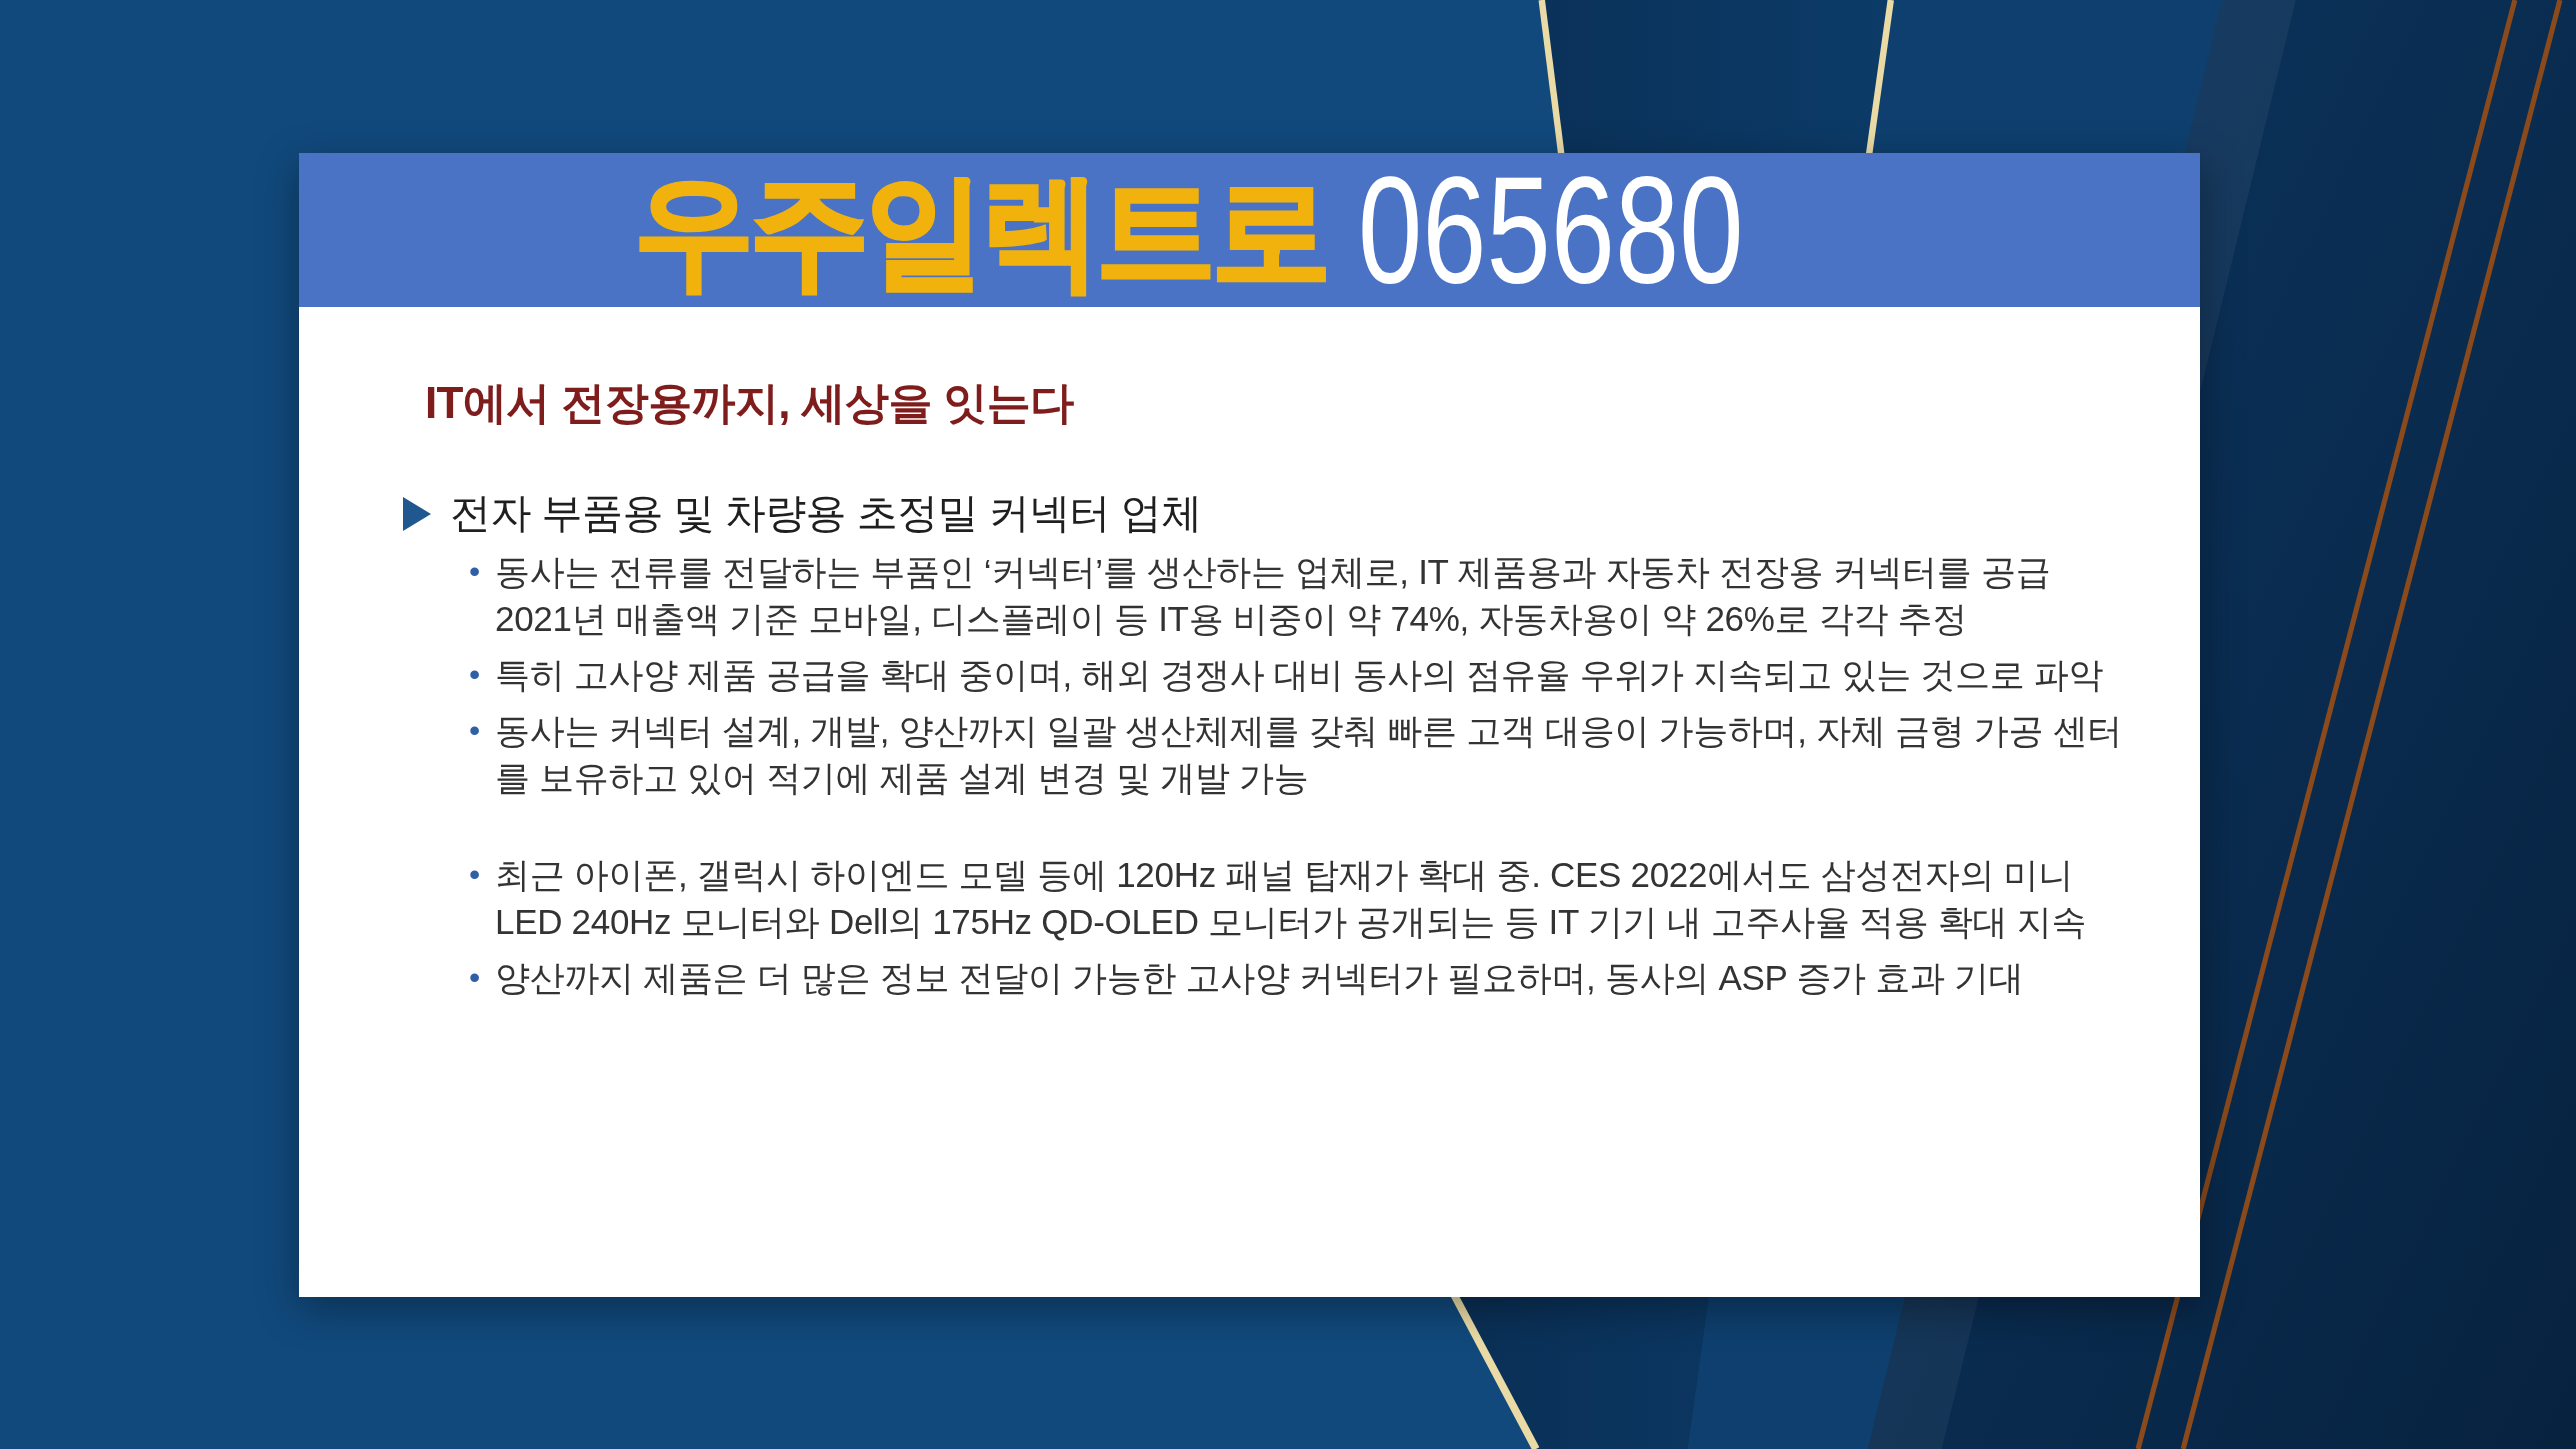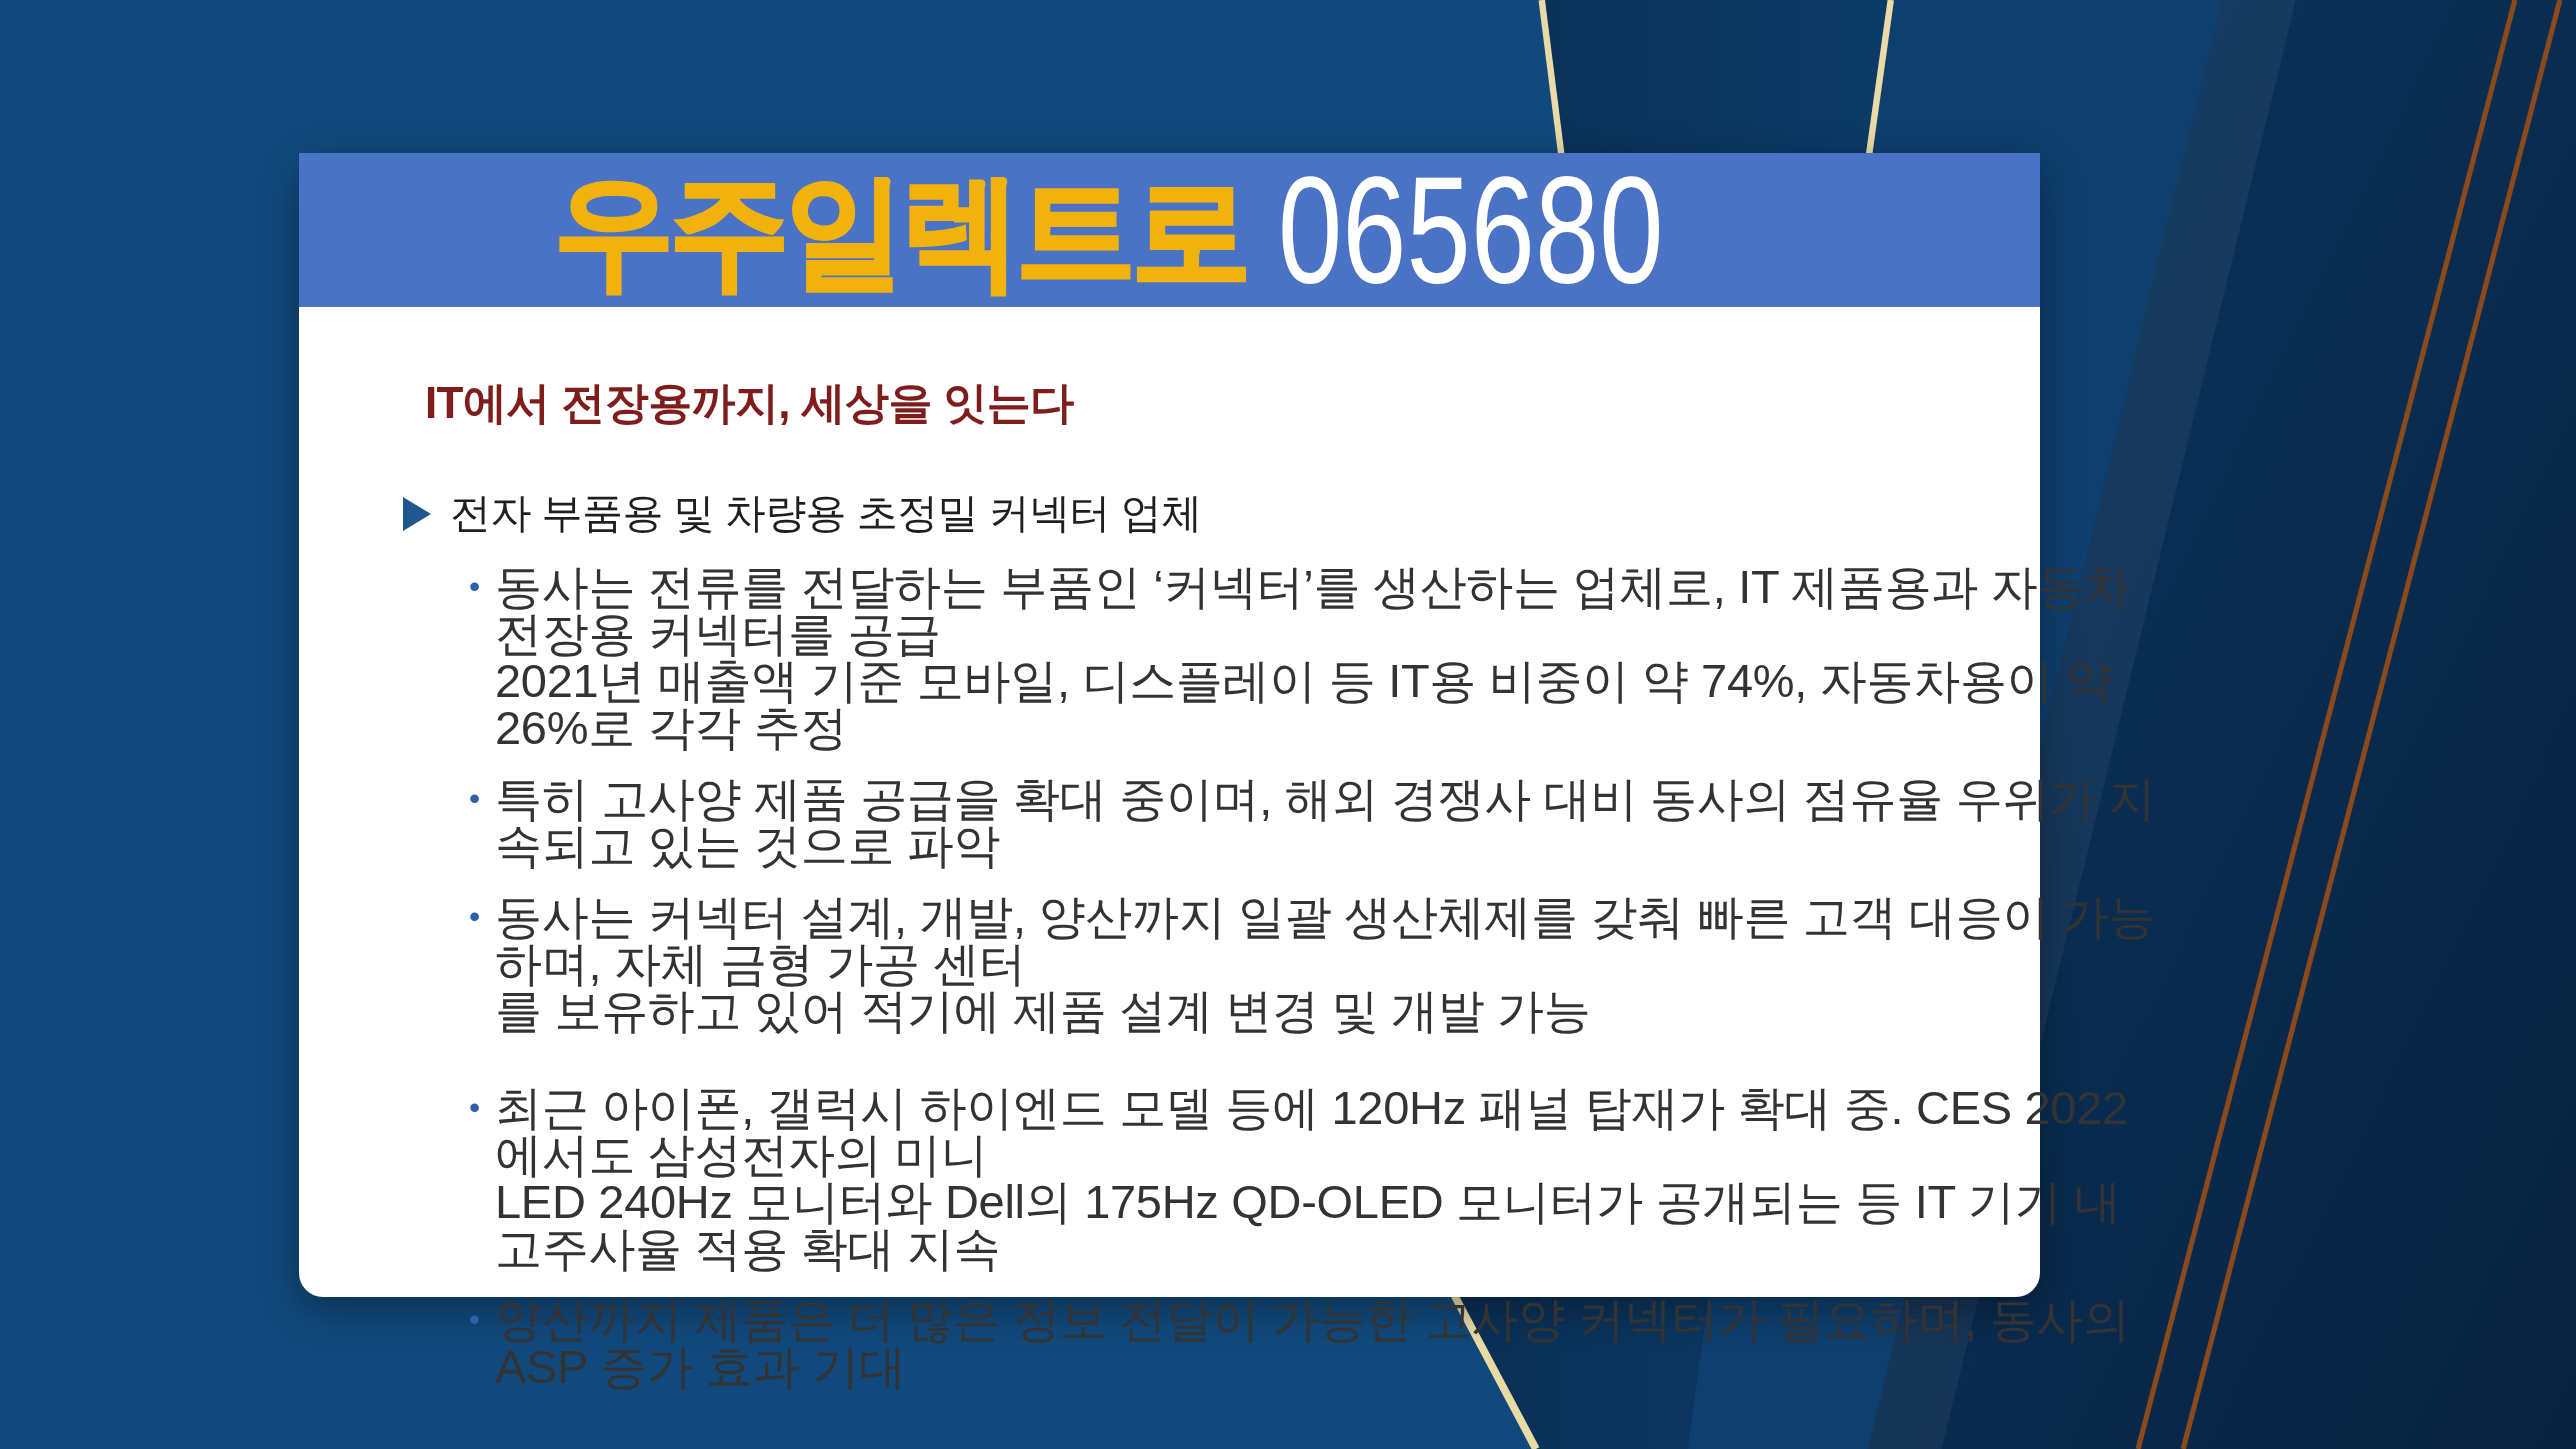--- a/index.html
+++ b/index.html
@@ -5,22 +5,22 @@
   html,body{margin:0;padding:0;}
   body{
     width:2576px;height:1449px;overflow:hidden;position:relative;
     font-family:"Liberation Sans","DejaVu Sans",sans-serif;
     background:#11497C;
   }
   .bg-svg{position:absolute;inset:0;display:block;}
 
   
   .card{
-    position:absolute;left:299px;top:153px;width:1741px;height:1144px;
-    background:#ffffff;box-shadow:0 11.6px 39px rgba(0,0,0,.35);border-radius:24px;
+    position:absolute;left:299px;top:153px;width:1901px;height:1144px;
+    background:#ffffff;box-shadow:0 11.6px 39px rgba(0,0,0,.35);
   }
   .banner{
     position:absolute;left:0;top:0;width:100%;height:154px;
     background:#4A73C5;display:flex;align-items:center;justify-content:center;
   }
   .banner .company{
     font-size:120px;font-weight:900;line-height:1;color:#F2B20D;
     letter-spacing:-4.5px;-webkit-text-stroke:3.2px #F2B20D;
     transform:scaleY(1.04);white-space:nowrap;
   }
@@ -39,22 +39,22 @@
   .section{margin-left:104px;}
   .section.s1{margin-top:58px;}
   .section.s2{margin-top:50px;}
   .sec-head{position:relative;padding-left:47px;font-size:41px;line-height:52px;
     color:#1F1F1F;letter-spacing:-0.6px;white-space:nowrap;}
   .tri{
     position:absolute;left:0;top:10.3px;width:0;height:0;
     border-left:28px solid #21578F;border-top:17.4px solid transparent;border-bottom:17.4px solid transparent;
   }
   .bullet{
-    position:relative;margin-top:24px;padding-left:92px;width:1674px;
-    font-size:47px;line-height:47px;color:#333333;letter-spacing:-0.3px;
+    position:relative;margin-top:9px;padding-left:92px;width:1674px;
+    font-size:35px;line-height:47px;color:#333333;letter-spacing:-0.3px;
     white-space:pre-line;
   }
   .bullet::before{
     content:"\2022";position:absolute;left:66px;top:0;
     color:#2F5FA7;font-size:32px;line-height:47px;
   }
 </style>
 </head>
 <body>
 

